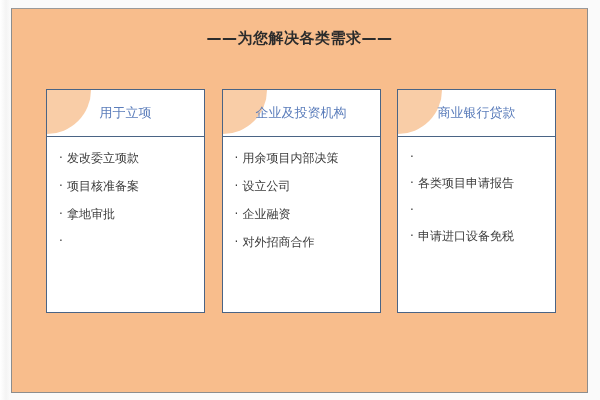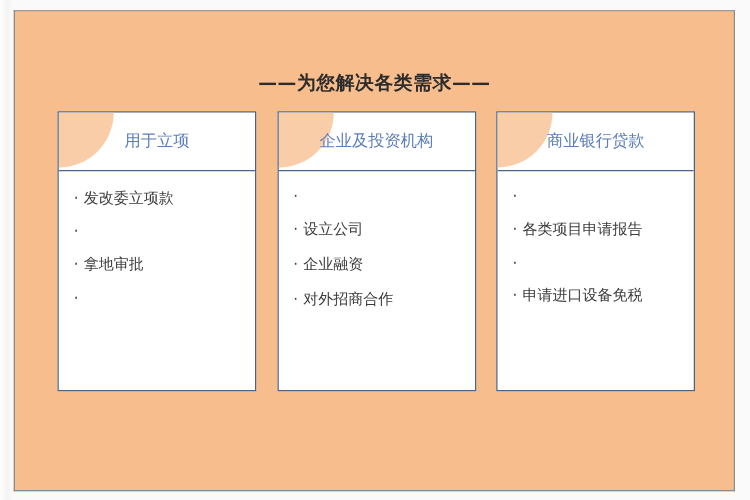--- a/index.html
+++ b/index.html
@@ -45,21 +45,20 @@
     top: 20px;
     left: 0;
     width: 100%;
     text-align: center;
     font-size: 15px;
     font-weight: bold;
     color: #2c2c2c;
     letter-spacing: 0.5px;
     font-family: "DejaVu Sans", "Liberation Sans", sans-serif;
     white-space: nowrap;
-    margin-top: 28px;
   }
   .cards {
     position: absolute;
     top: 80px;
     left: 34px;
     width: 510px;
     height: 224px;
     display: flex;
     justify-content: space-between;
   }
@@ -142,39 +141,41 @@
         <div class="card-header">
           <span class="card-header-text">用于立项</span>
         </div>
         <ul class="card-list">
           <li>
             <span class="bullet">·</span>
             <span class="item-label">发改委立项款</span>
           </li>
           <li>
             <span class="bullet">·</span>
+            <span class="item-label">项目核准备案</span>
           </li>
           <li>
             <span class="bullet">·</span>
             <span class="item-label">拿地审批</span>
           </li>
           <li>
             <span class="bullet">·</span>
           </li>
         </ul>
       </div>
 
       <div class="card">
         <span class="card-deco"></span>
         <div class="card-header">
           <span class="card-header-text">企业及投资机构</span>
         </div>
         <ul class="card-list">
           <li>
             <span class="bullet">·</span>
+            <span class="item-label">用余项目内部决策</span>
           </li>
           <li>
             <span class="bullet">·</span>
             <span class="item-label">设立公司</span>
           </li>
           <li>
             <span class="bullet">·</span>
             <span class="item-label">企业融资</span>
           </li>
           <li>

